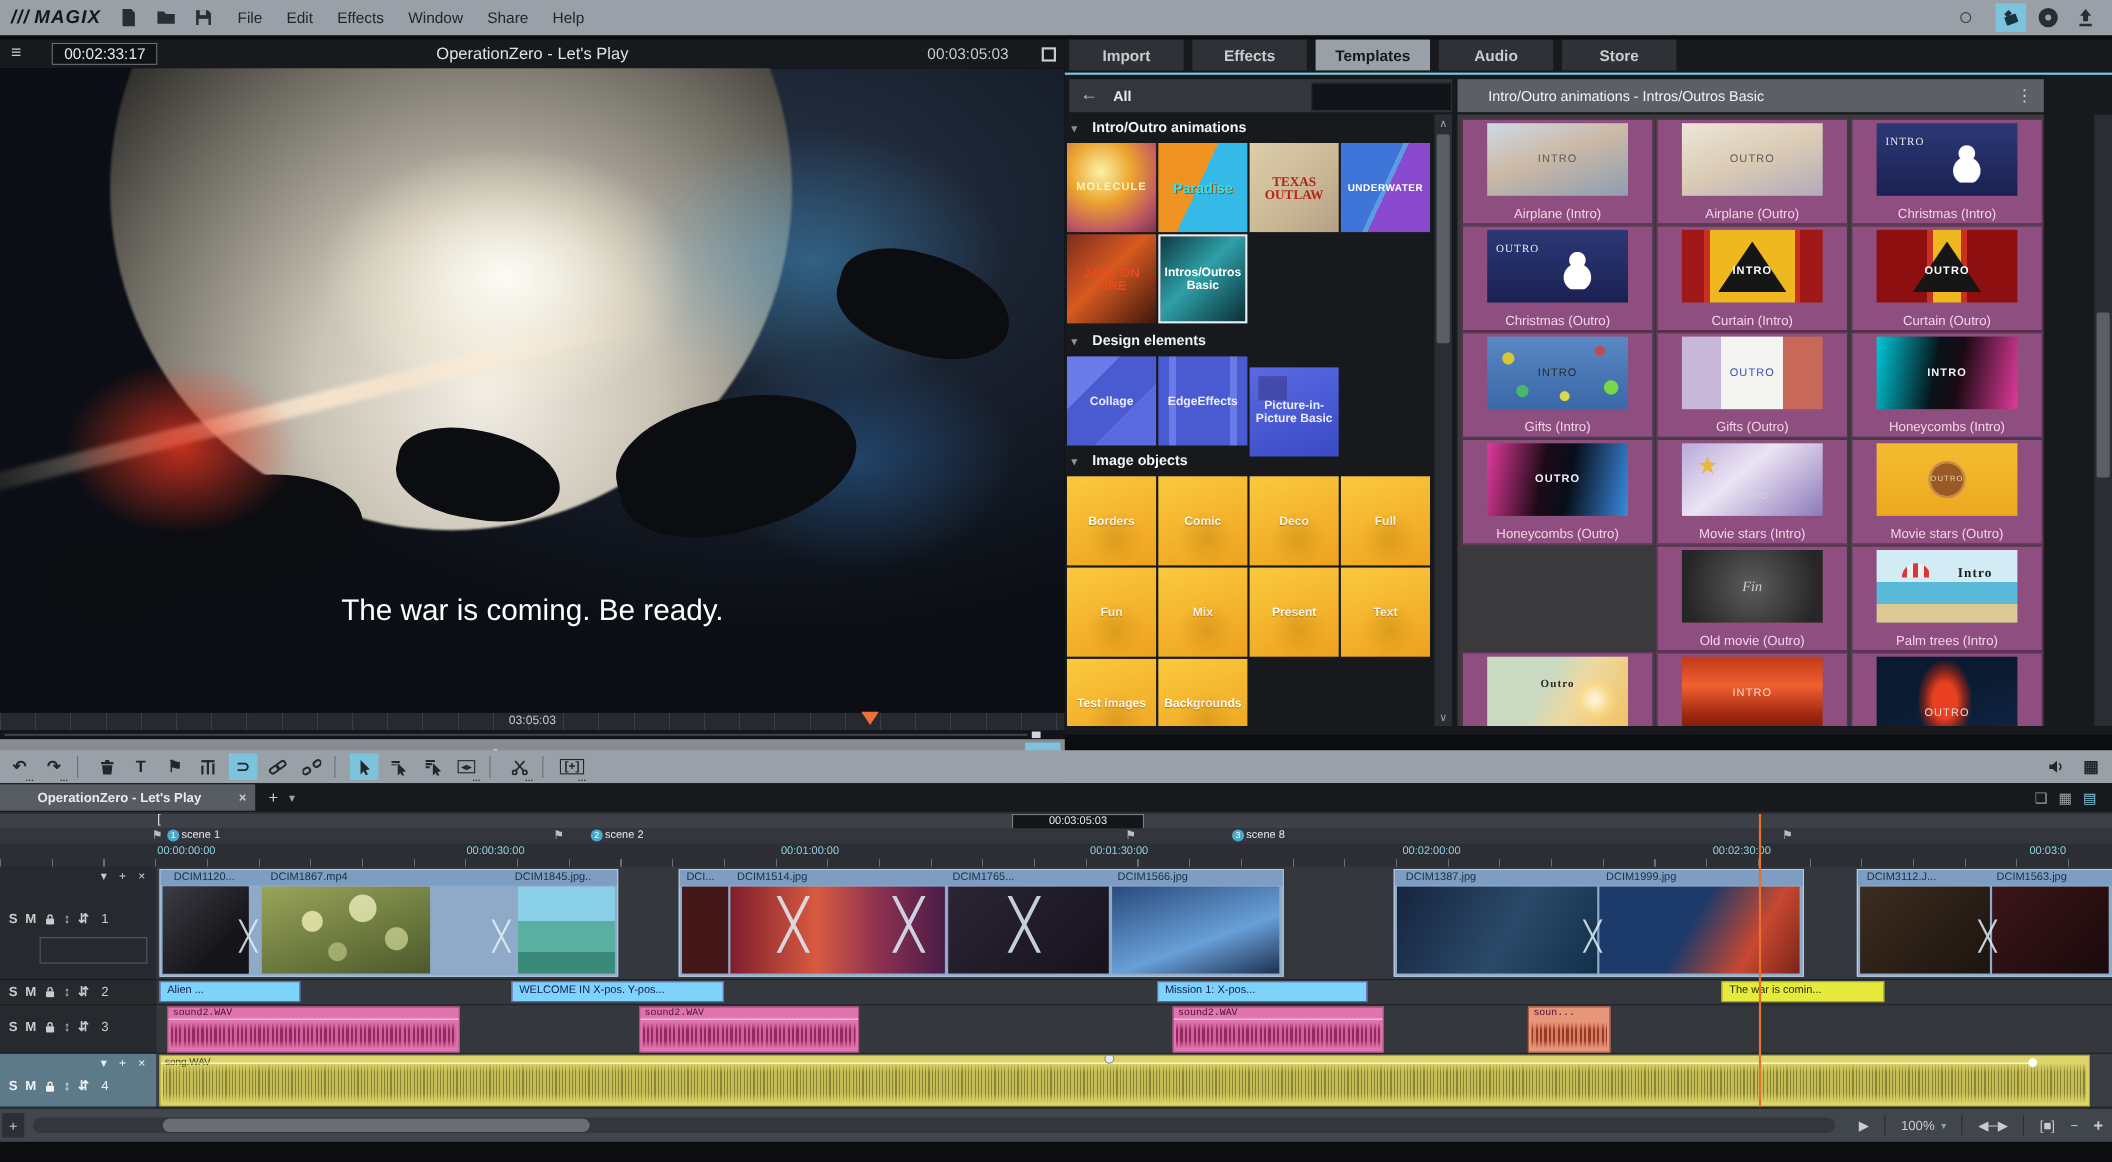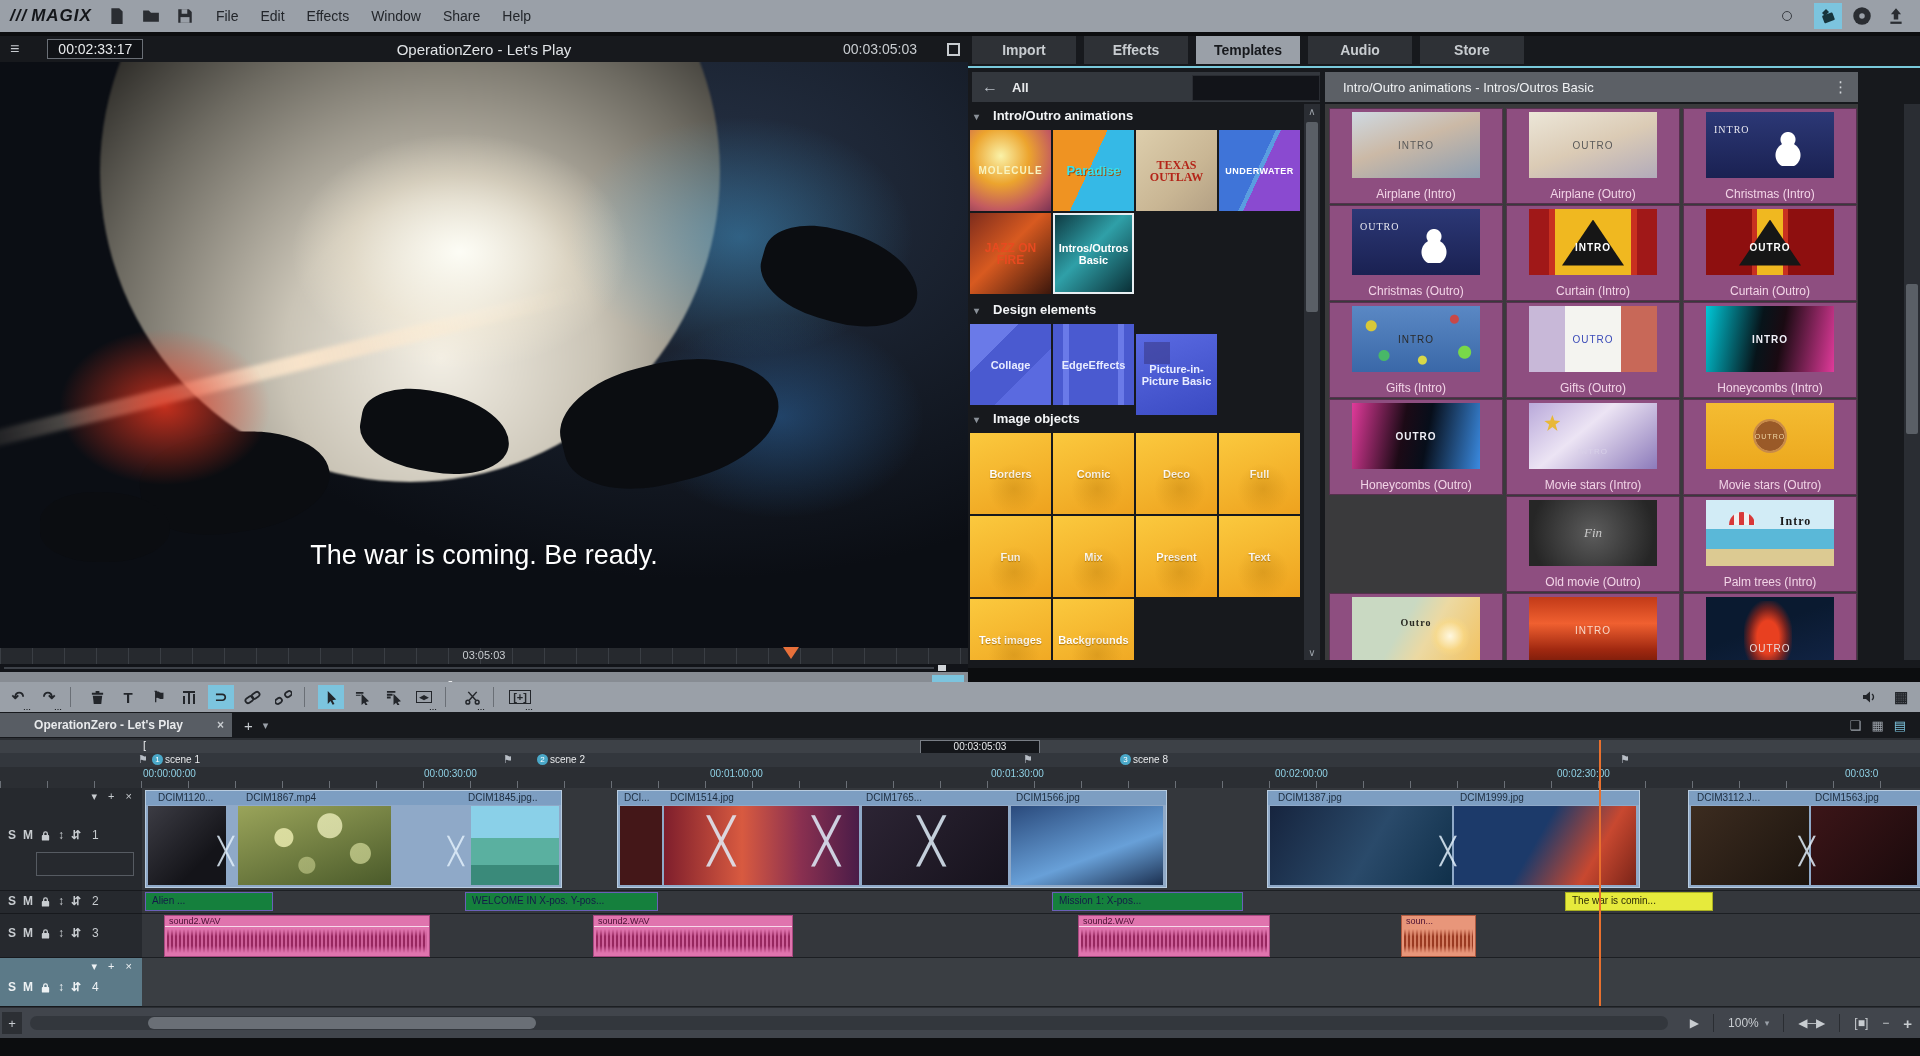--- a/index.html
+++ b/index.html
@@ -65,21 +65,21 @@
   .tab{width:104px;height:28px;margin-right:8px;background:#2e3136;color:#c8ccd0;
     display:flex;align-items:center;justify-content:center;font-size:14px;font-weight:bold;}
   .tab.active{background:#9aa0a8;color:#17191d;}
   #tabline{left:0;top:30px;width:952px;height:2px;background:#79c9db;}
   #crumbbar{left:4px;top:36px;width:348px;height:30px;background:#33373d;display:flex;align-items:center;}
   .backarrow{color:#b8bec6;font-size:16px;margin-left:10px;}
   #crumb-label{color:#e8eaec;font-weight:bold;margin-left:14px;font-size:13px;}
   .crumb-chev{color:#b8bec6;margin-left:auto;margin-right:12px;font-size:12px;}
   #searchbox{left:224px;top:39px;width:126px;height:24px;background:#121419;border:1px solid #2a2d33;}
   #gridheader{left:357px;top:36px;width:533px;height:30px;background:#5c6066;display:flex;align-items:center;}
-  #gridheader .t{color:#f0f2f4;font-size:13px;margin-left:18px;}
+  #gridheader .t{color:#f0f2f4;font-size:13px;margin-left:28px;}
   #gridheader .kebab{margin-left:auto;margin-right:10px;color:#d0d4d8;font-size:15px;}
 
   
   #browser{left:0px;top:68px;width:334px;height:556px;background:#17191d;overflow:hidden;}
   .sechead{position:absolute;color:#f2f4f6;font-weight:bold;font-size:13px;}
   .sechead .tri{color:#8a9098;font-size:10px;margin-right:14px;}
   .btile{position:absolute;width:81px;height:81px;overflow:hidden;}
   .btile .lbl{position:absolute;left:2px;right:2px;text-align:center;font-weight:bold;font-size:11px;line-height:12px;top:50%;transform:translateY(-50%);}
   .tl-molecule{background:radial-gradient(circle at 38% 32%,#faf2a8,#eca42e 38%,#c25a60 72%,#7a3354);}
   .tl-molecule .lbl{color:#f8f4c0;letter-spacing:1px;font-size:10px;}
@@ -232,21 +232,21 @@
   .c-island{background:linear-gradient(#8ad0e8 0 40%,#5ab0a0 40% 75%,#3a8a7a 75%);}
   .c-darkred{background:#441718;}
   .c-nebula{background:linear-gradient(90deg,#7e1e2c,#d85a40 40%,#8a3050 70%,#4a1c48);}
   .c-dark2{background:linear-gradient(135deg,#2c2434,#16121c);}
   .c-vr{background:linear-gradient(160deg,#2a4a7c,#68a0d8 60%,#1c3050);}
   .c-shrine{background:linear-gradient(120deg,#16243e,#2a4a6a 55%,#10304a);}
   .c-battle{background:linear-gradient(120deg,#1c3a6a 0 45%,#c84830 75%,#7a2418);}
   .c-brown{background:linear-gradient(135deg,#3c2c20,#1c140e);}
   .c-darkred2{background:linear-gradient(135deg,#3c1518,#1a0a0c);}
 
-  .tclip{position:absolute;top:1px;height:17px;background:#15803d;border:1px solid #6a60b8;
+  .tclip{position:absolute;top:1px;height:17px;background:#7dd3fc;border:1px solid #6a60b8;
     color:#141a48;font-size:10px;padding-left:6px;line-height:16px;white-space:nowrap;overflow:hidden;}
   .tclip.yellow{background:#e6ea3c;border-color:#aab020;color:#2a2a06;}
 
   .aclip{position:absolute;top:1px;height:40px;background:#e074ae;border:1px solid #a84880;overflow:hidden;}
   .aclip .nm{position:absolute;left:4px;top:0;color:#4a1034;font-size:9px;}
   .aclip .wave{position:absolute;left:2px;right:2px;top:13px;bottom:3px;
     background:repeating-linear-gradient(90deg,#97275f 0 2px,rgba(151,39,95,.25) 2px 4px);
     -webkit-mask-image:linear-gradient(transparent 0,#000 30%,#000 70%,transparent);
     mask-image:linear-gradient(transparent 0,#000 30%,#000 70%,transparent);}
   .aclip .env{position:absolute;left:0;right:0;top:10px;height:1px;background:#f8d8ea;}
@@ -839,21 +839,21 @@
       </div>
     </div>
 
     <div class="abs" style="left:0;top:153px;width:1920px;height:22px;overflow:hidden;">
       <div class="tclip" style="left:145px;width:120px;">Alien ...</div>
       <div class="tclip" style="left:465px;width:185px;">WELCOME IN  X-pos.  Y-pos...</div>
       <div class="tclip" style="left:1052px;width:183px;">Mission 1:  X-pos...</div>
       <div class="tclip yellow" style="left:1565px;width:140px;">The war is comin...</div>
     </div>
 
-    <div class="abs" style="left:16px;top:176px;width:1597px;height:43px;overflow:hidden;">
+    <div class="abs" style="left:4px;top:176px;width:1597px;height:43px;overflow:hidden;font-family:Liberation Mono, monospace;">
       <div class="aclip" style="left:148px;width:264px;">
         <span class="nm">sound2.WAV</span>
           <div class="wave"></div>
           <div class="env"></div>
         </div>
       <div class="aclip" style="left:577px;width:198px;">
         <span class="nm">sound2.WAV</span>
           <div class="wave"></div>
           <div class="env"></div>
         </div>
@@ -866,20 +866,29 @@
         <span class="nm">soun...</span>
           <div class="wave"></div>
         </div>
       <div class="aclip" style="left:1660px;width:242px;">
         <span class="nm">sound2.WAV</span>
           <div class="wave"></div>
           <div class="env"></div>
         </div>
     </div>
 
+    <div class="abs" style="left:0;top:220px;width:1920px;height:48px;overflow:hidden;">
+      <div id="songclip">
+        <span class="nm">song.WAV</span>
+        <div class="wave"></div>
+        <div class="env"></div>
+        <span class="node2"></span>
+        <span class="node"></span>
+      </div>
+    </div>
   </div>
 
   <div id="playhead"></div>
 
   <div id="hscrollrow" class="abs">
     <span class="hs-plus">+</span>
     <div id="hstrack">
       <div id="hsthumb"></div>
     </div>
     <span class="zoomctl">

